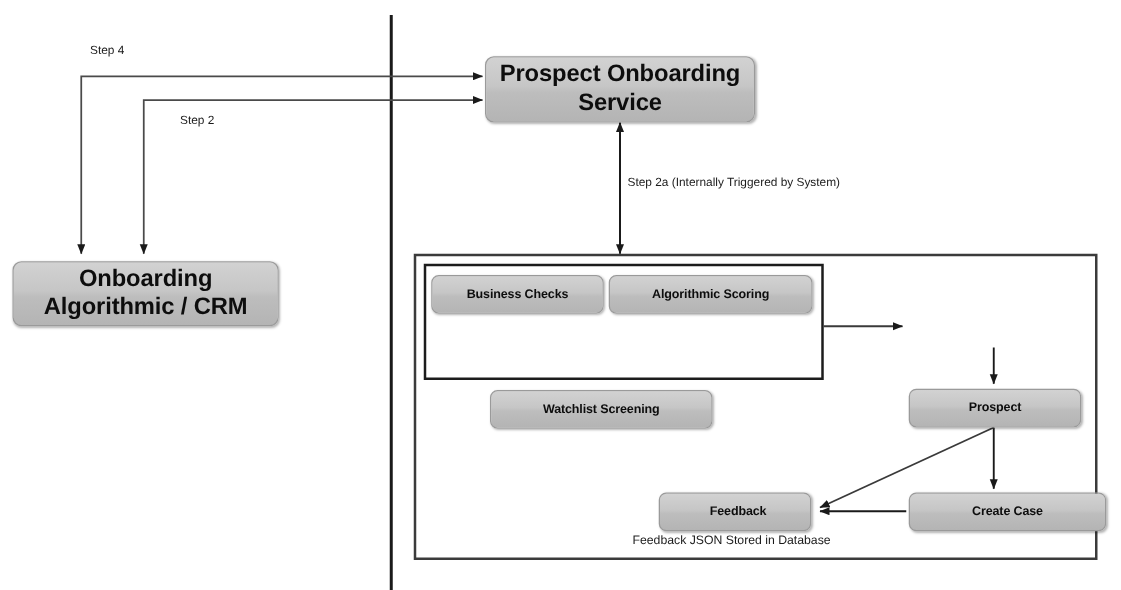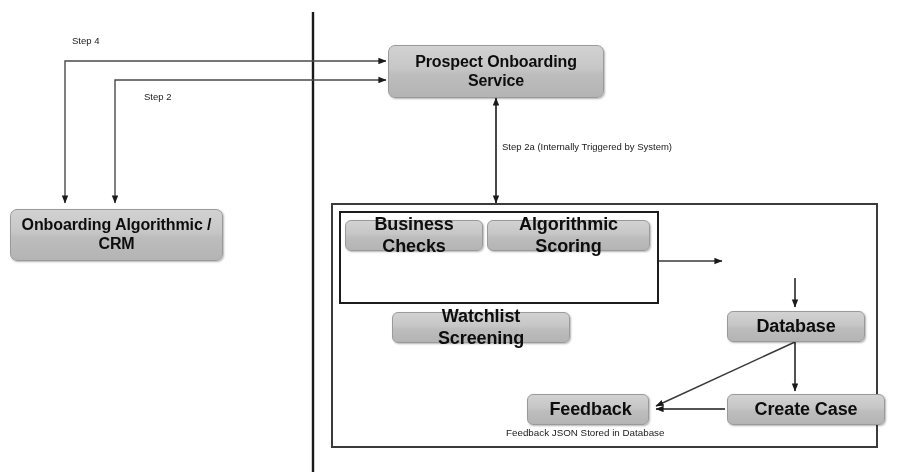--- a/index.html
+++ b/index.html
@@ -32,27 +32,27 @@
     border: 1px solid #9a9a9a;
     border-radius: 7px;
     background: linear-gradient(to bottom, #d2d2d2 0%, #c6c6c6 45%, #bdbdbd 55%, #b4b4b4 100%);
     box-shadow: 1px 1px 2px rgba(0,0,0,0.30);
     display: flex;
     align-items: center;
     justify-content: center;
     text-align: center;
     color: #0d0d0d;
     font-weight: bold;
-    font-size: 16px;
+    font-size: 19px;
     line-height: 1.18;
     letter-spacing: -0.1px;
     padding: 0 6px;
   }
   .node.small {
-    font-size: 18px;
+    font-size: 10px;
     border-radius: 6px;
   }
 
   
   .label {
     position: absolute;
     color: #1a1a1a;
     font-size: 9.5px;
     font-weight: normal;
     white-space: nowrap;
@@ -117,21 +117,21 @@
 
   <div class="node" style="left:388px; top:45px; width:216px; height:53px;">Prospect Onboarding Service</div>
 
   <div class="node small" style="left:345px; top:220px; width:138px; height:31px;">Business Checks</div>
 
   <div class="node small" style="left:487px; top:220px; width:163px; height:31px;">Algorithmic Scoring</div>
 
   <div class="node small" style="left:392px; top:264px; width:178px; height:31px;margin-top:48px;">Watchlist Screening</div>
 
 
-  <div class="node small" style="left:727px; top:311px; width:138px; height:31px;">Database</div>
+  <div class="node small" style="left:727px; top:311px; width:138px; height:31px;">Prospect</div>
 
   <div class="node small" style="left:727px; top:394px; width:158px; height:31px;">Create Case</div>
 
   <div class="node small" style="left:527px; top:394px; width:122px; height:31px;padding-left:11px;">Feedback</div>
 
   <div class="label" style="left:72px; top:36px;">Step 4</div>
 
   <div class="label" style="left:144px; top:92px;">Step 2</div>
 
   <div class="label" style="left:502px; top:142px;">Step 2a (Internally Triggered by System)</div>

